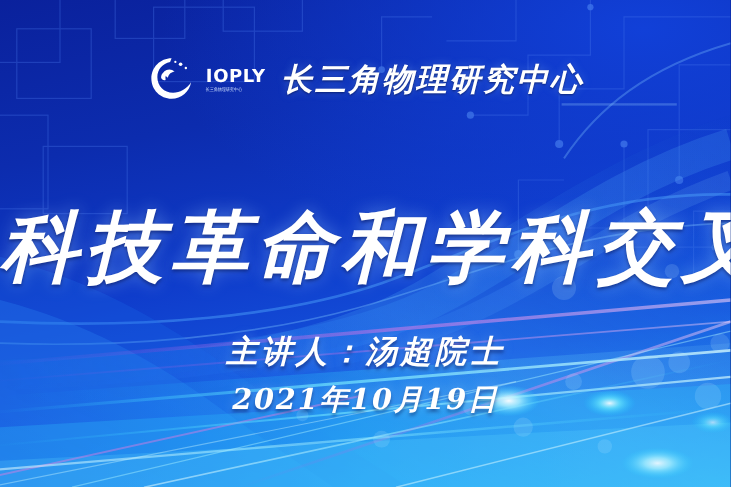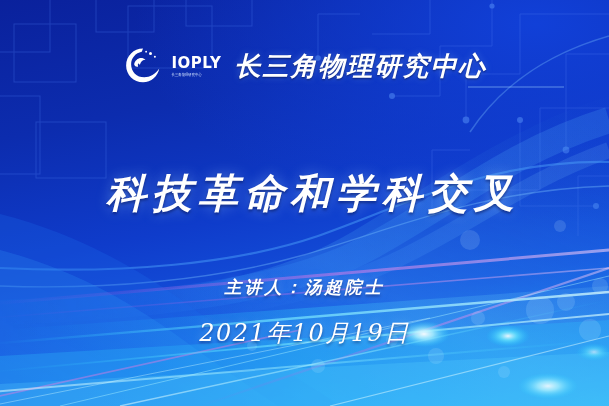--- a/index.html
+++ b/index.html
@@ -97,57 +97,57 @@
     font-size: 23px;
     letter-spacing: 3px;
     color: #ffd400;
     text-shadow: 0 1px 2px rgba(10,20,80,.75);
     white-space: nowrap;
   }
 
   
   .main-title {
     position: absolute;
-    top: 172px; left: 17px; right: 0;
-    text-align: center;
+    top: 172px; left: 0; right: 0;
+    text-align: left;
     font-family: "DejaVu Serif", "Liberation Serif", serif;
     font-weight: 700;
     font-style: italic;
-    font-size: 40px;
+    font-size: 65px;
     letter-spacing: 6px;
     color: #ffffff;
     white-space: nowrap;
     line-height: 1.05;
     text-shadow:
       0 2px 3px rgba(3,16,80,.55),
       0 0 14px rgba(160,210,255,.45);
   }
 
   
   .speaker {
     position: absolute;
     top: 276px; left: 0; right: 0;
     text-align: center;
     font-family: "DejaVu Serif", "Liberation Serif", serif;
     font-weight: 700;
     font-style: italic;
-    font-size: 17px;
+    font-size: 26px;
     letter-spacing: 3px;
     color: #ffffff;
     white-space: nowrap;
     text-shadow: 0 2px 3px rgba(3,16,80,.5), 0 0 10px rgba(170,215,255,.35);
   }
 
   
   .date {
     position: absolute;
     top: 317px; left: 0; right: 0;
     text-align: center;
     font-family: "DejaVu Serif", "Liberation Serif", serif;
-    font-weight: 400;
+    font-weight: 700;
     font-style: italic;
     font-size: 24px;
     letter-spacing: 1.5px;
     color: #ffffff;
     white-space: nowrap;
     text-shadow: 0 2px 3px rgba(3,16,80,.45), 0 0 10px rgba(180,225,255,.4);
   }
 </style>
 </head>
 <body>

